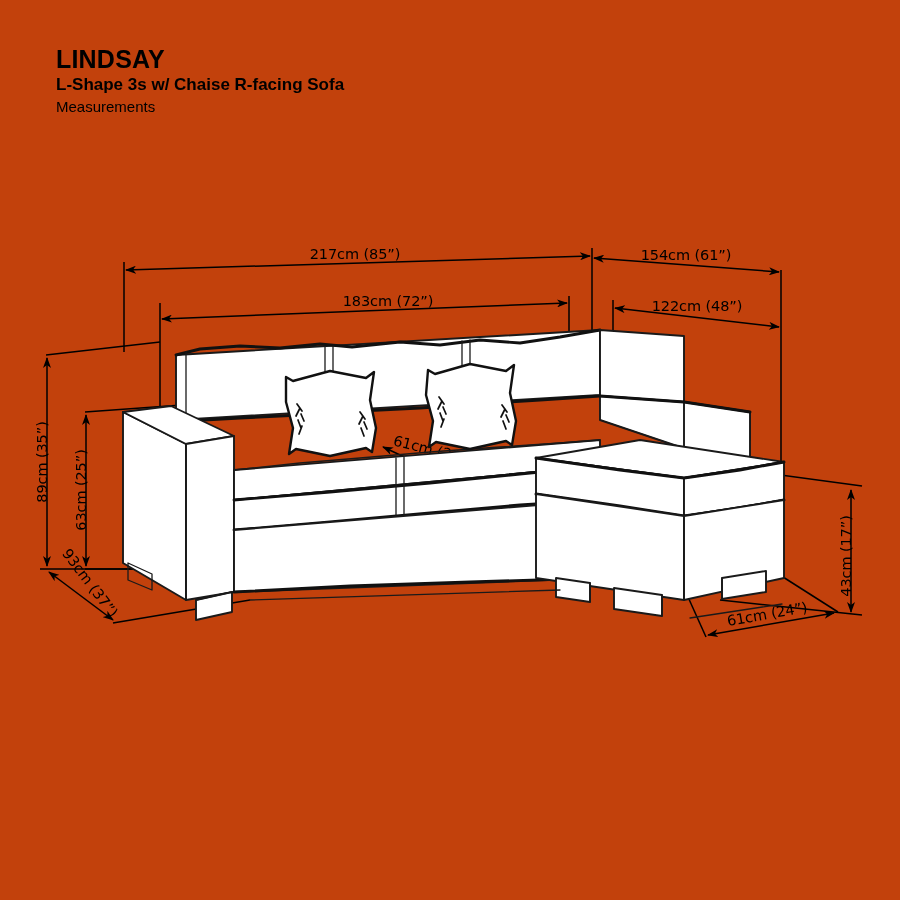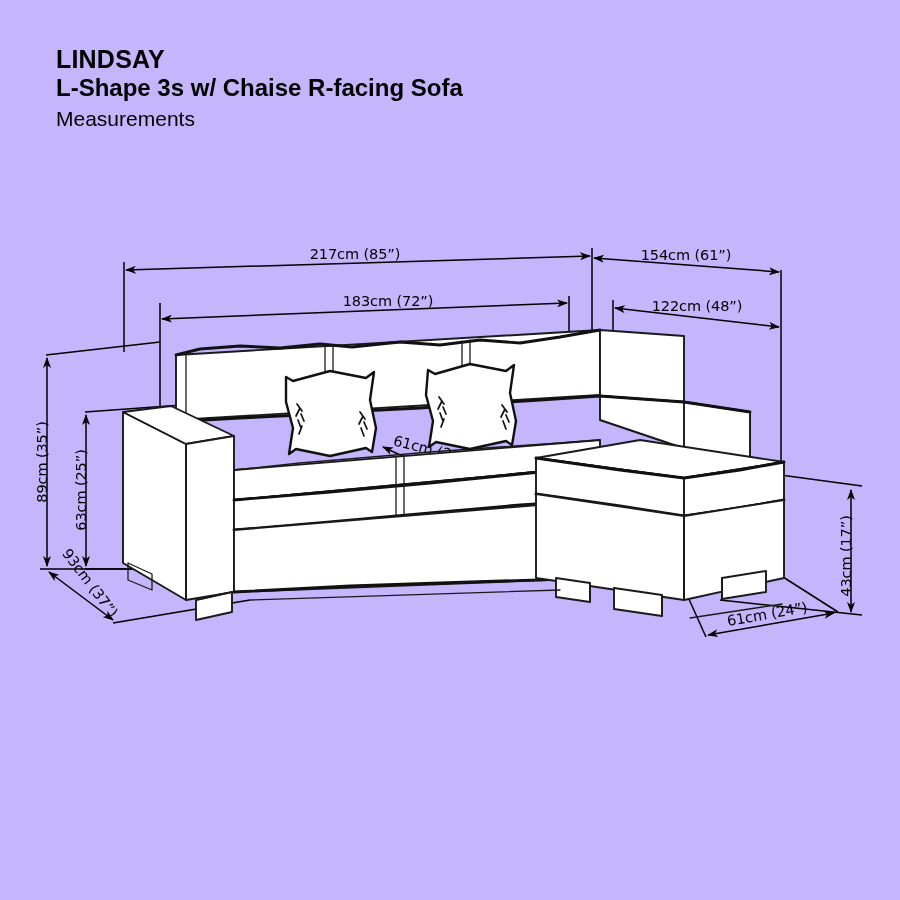--- a/index.html
+++ b/index.html
@@ -14,44 +14,44 @@
     position: relative;
     overflow: hidden;
     font-family: "Liberation Sans", sans-serif;
     color: #000000;
   }
   #sheet {
     position: absolute;
     left: 0; top: 0;
     width: 900px;
     height: 900px;
-    background: #c4b5fd;
+    background: #c2410c;
   }
   
   #title-block {
     position: absolute;
     left: 56px;
     top: 46px;
     width: 600px;
   }
   #brand-name {
     font-size: 25px;
     font-weight: bold;
     line-height: 1.05;
     letter-spacing: 0.2px;
     margin: 0 0 3px 0;
   }
   #product-name {
-    font-size: 24px;
+    font-size: 17px;
     font-weight: bold;
     line-height: 1.12;
     margin: 0 0 5px 0;
   }
   #section-label {
-    font-size: 21px;
+    font-size: 15px;
     font-weight: normal;
     line-height: 1.12;
     margin: 0;
   }
   
   #drawing {
     position: absolute;
     left: 0;
     top: 0;
     width: 788px;

